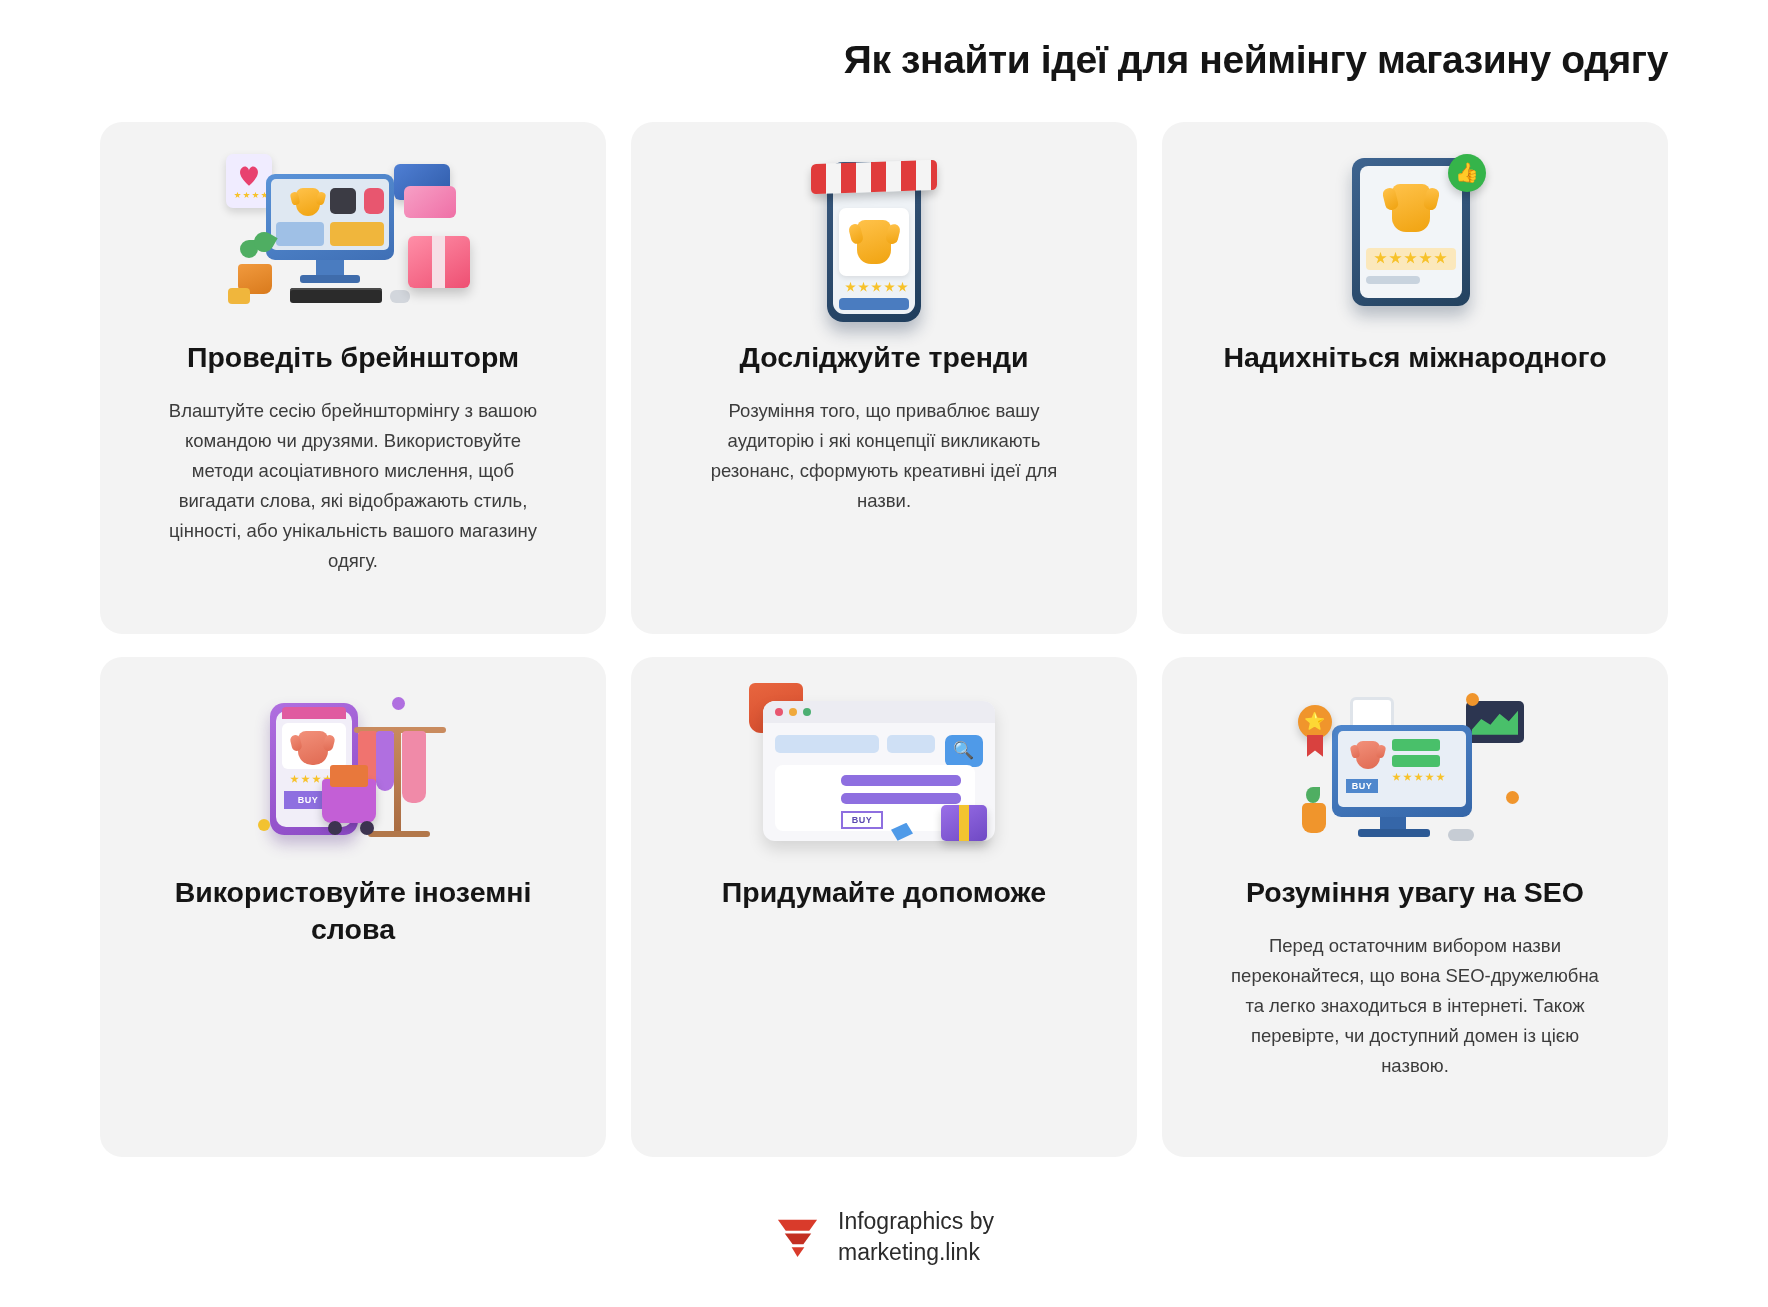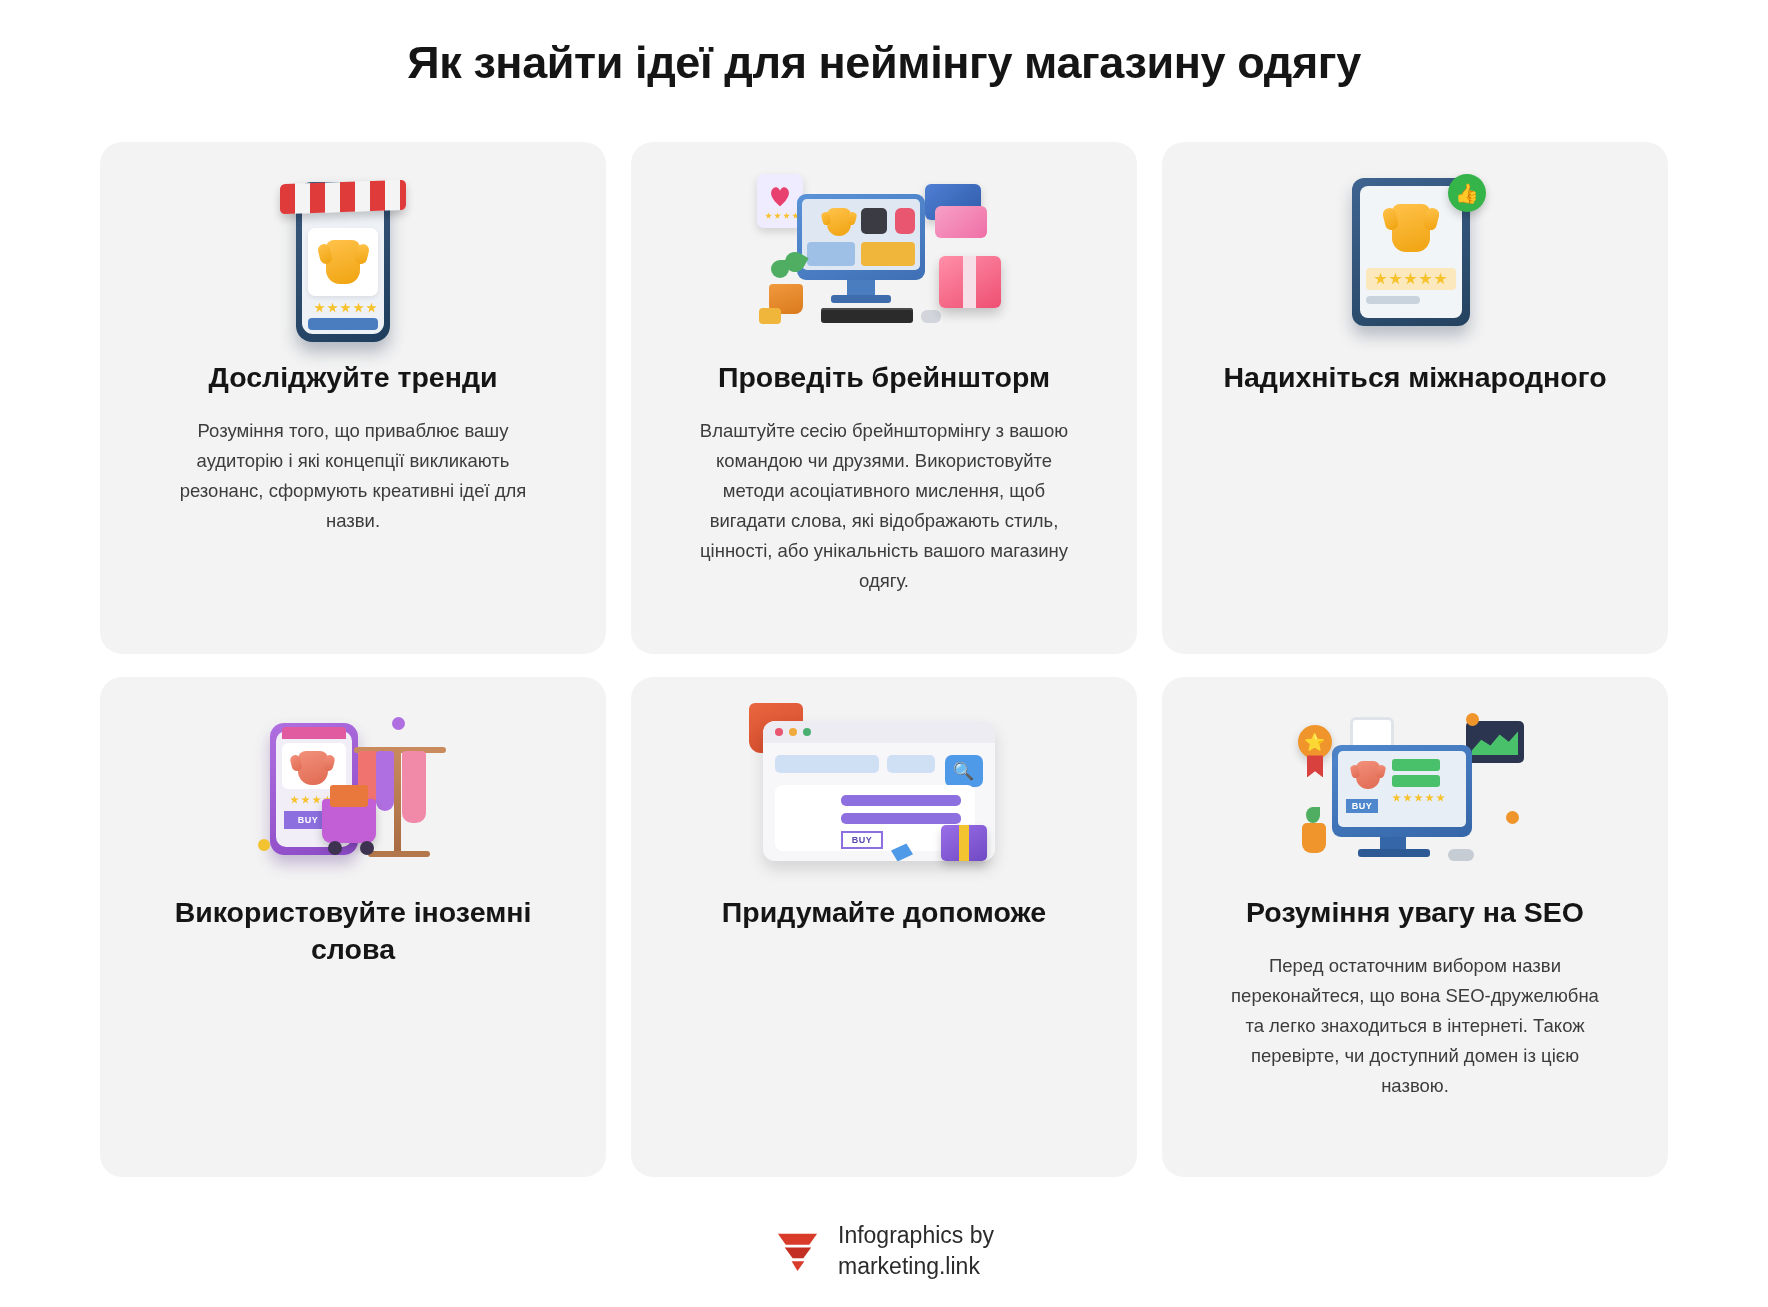--- a/index.html
+++ b/index.html
@@ -16,26 +16,26 @@
 
   .page {
     width: 1768px;
     height: 1307px;
     padding: 38px 100px 0 100px;
     display: flex;
     flex-direction: column;
   }
 
   .page-title {
-    text-align: center;
-    font-size: 45px;
+    text-align: right;
+    font-size: 39px;
     font-weight: 700;
     letter-spacing: -0.4px;
     color: #151515;
-    margin-bottom: 54px;
+    margin-bottom: 40px;
     line-height: 1.12;
   }
 
   .grid {
     display: grid;
     grid-template-columns: repeat(3, 1fr);
     gap: 23px 25px;
   }
 
   .card {
@@ -70,21 +70,21 @@
   .card-body {
     font-size: 18.5px;
     line-height: 1.62;
     text-align: center;
     color: #3c3c3c;
     max-width: 375px;
   }
 
   .footer {
     margin-top: auto;
-    padding-bottom: 26px;
+    padding-bottom: 40px;
     display: flex;
     align-items: center;
     justify-content: center;
     gap: 17px;
   }
   .footer-logo { width: 47px; height: 47px; flex: 0 0 auto; }
   .footer-text {
     font-size: 23px;
     line-height: 1.32;
     color: #2b2b2b;
@@ -287,40 +287,20 @@
   .ball { position:absolute; border-radius:50%; }
 </style>
 </head>
 <body>
 
 <div class="page">
 
   <h1 class="page-title">Як знайти ідеї для неймінгу магазину одягу</h1>
 
   <div class="grid">
-
-    <div class="card card-row-1">
-      <div class="illus">
-        <div class="sh phone-body"></div>
-        <div class="sh phone-screen"></div>
-        <div class="sh" style="left:90px;top:60px;width:70px;height:68px;background:#fff;border-radius:7px;box-shadow:0 2px 5px rgba(0,0,0,.09);"></div>
-        <div class="tshirt" style="left:108px;top:72px;width:34px;height:44px;"></div>
-        <div class="stars-row" style="left:96px;top:134px;">
-            <i class="star"></i>
-            <i class="star"></i>
-            <i class="star"></i>
-            <i class="star"></i>
-            <i class="star"></i>
-          </div>
-        <div class="sh" style="left:90px;top:150px;width:70px;height:12px;background:#4a7cc0;border-radius:4px;"></div>
-        <div class="sh awning"></div>
-      </div>
-      <div class="card-title">Досліджуйте тренди</div>
-      <div class="card-body">Розуміння того, що приваблює вашу аудиторію і які концепції викликають резонанс, сформують креативні ідеї для назви.</div>
-    </div>
 
     <div class="card card-row-1">
       <div class="illus">
         <div class="sh heart-card"></div>
         <div class="sh heart"></div>
         <div class="stars-row" style="left:16px;top:44px;">
             <i class="star" style="width:7px;height:7px"></i>
             <i class="star" style="width:7px;height:7px"></i>
             <i class="star" style="width:7px;height:7px"></i>
             <i class="star" style="width:7px;height:7px"></i>
@@ -345,20 +325,40 @@
         <div class="leaf" style="left:22px;top:92px;width:18px;height:18px;"></div>
         <div class="leaf" style="left:36px;top:84px;width:20px;height:20px;transform:rotate(30deg);"></div>
         <div class="sh" style="left:10px;top:140px;width:22px;height:16px;background:#f0b63c;border-radius:4px;"></div>
       </div>
       <div class="card-title">Проведіть брейншторм</div>
       <div class="card-body">Влаштуйте сесію брейнштормінгу з вашою командою чи друзями. Використовуйте методи асоціативного мислення, щоб вигадати слова, які відображають стиль, цінності, або унікальність вашого магазину одягу.</div>
     </div>
 
     <div class="card card-row-1">
       <div class="illus">
+        <div class="sh phone-body"></div>
+        <div class="sh phone-screen"></div>
+        <div class="sh" style="left:90px;top:60px;width:70px;height:68px;background:#fff;border-radius:7px;box-shadow:0 2px 5px rgba(0,0,0,.09);"></div>
+        <div class="tshirt" style="left:108px;top:72px;width:34px;height:44px;"></div>
+        <div class="stars-row" style="left:96px;top:134px;">
+            <i class="star"></i>
+            <i class="star"></i>
+            <i class="star"></i>
+            <i class="star"></i>
+            <i class="star"></i>
+          </div>
+        <div class="sh" style="left:90px;top:150px;width:70px;height:12px;background:#4a7cc0;border-radius:4px;"></div>
+        <div class="sh awning"></div>
+      </div>
+      <div class="card-title">Досліджуйте тренди</div>
+      <div class="card-body">Розуміння того, що приваблює вашу аудиторію і які концепції викликають резонанс, сформують креативні ідеї для назви.</div>
+    </div>
+
+    <div class="card card-row-1">
+      <div class="illus">
         <div class="sh frame-card"></div>
         <div class="sh frame-inner"></div>
         <div class="tshirt" style="left:112px;top:36px;width:38px;height:48px;"></div>
         <div class="sh" style="left:86px;top:100px;width:90px;height:22px;background:#fbe8bc;border-radius:4px;"></div>
         <div class="stars-row" style="left:94px;top:104px;">
             <i class="star" style="width:13px;height:13px"></i>
             <i class="star" style="width:13px;height:13px"></i>
             <i class="star" style="width:13px;height:13px"></i>
             <i class="star" style="width:13px;height:13px"></i>
             <i class="star" style="width:13px;height:13px"></i>

